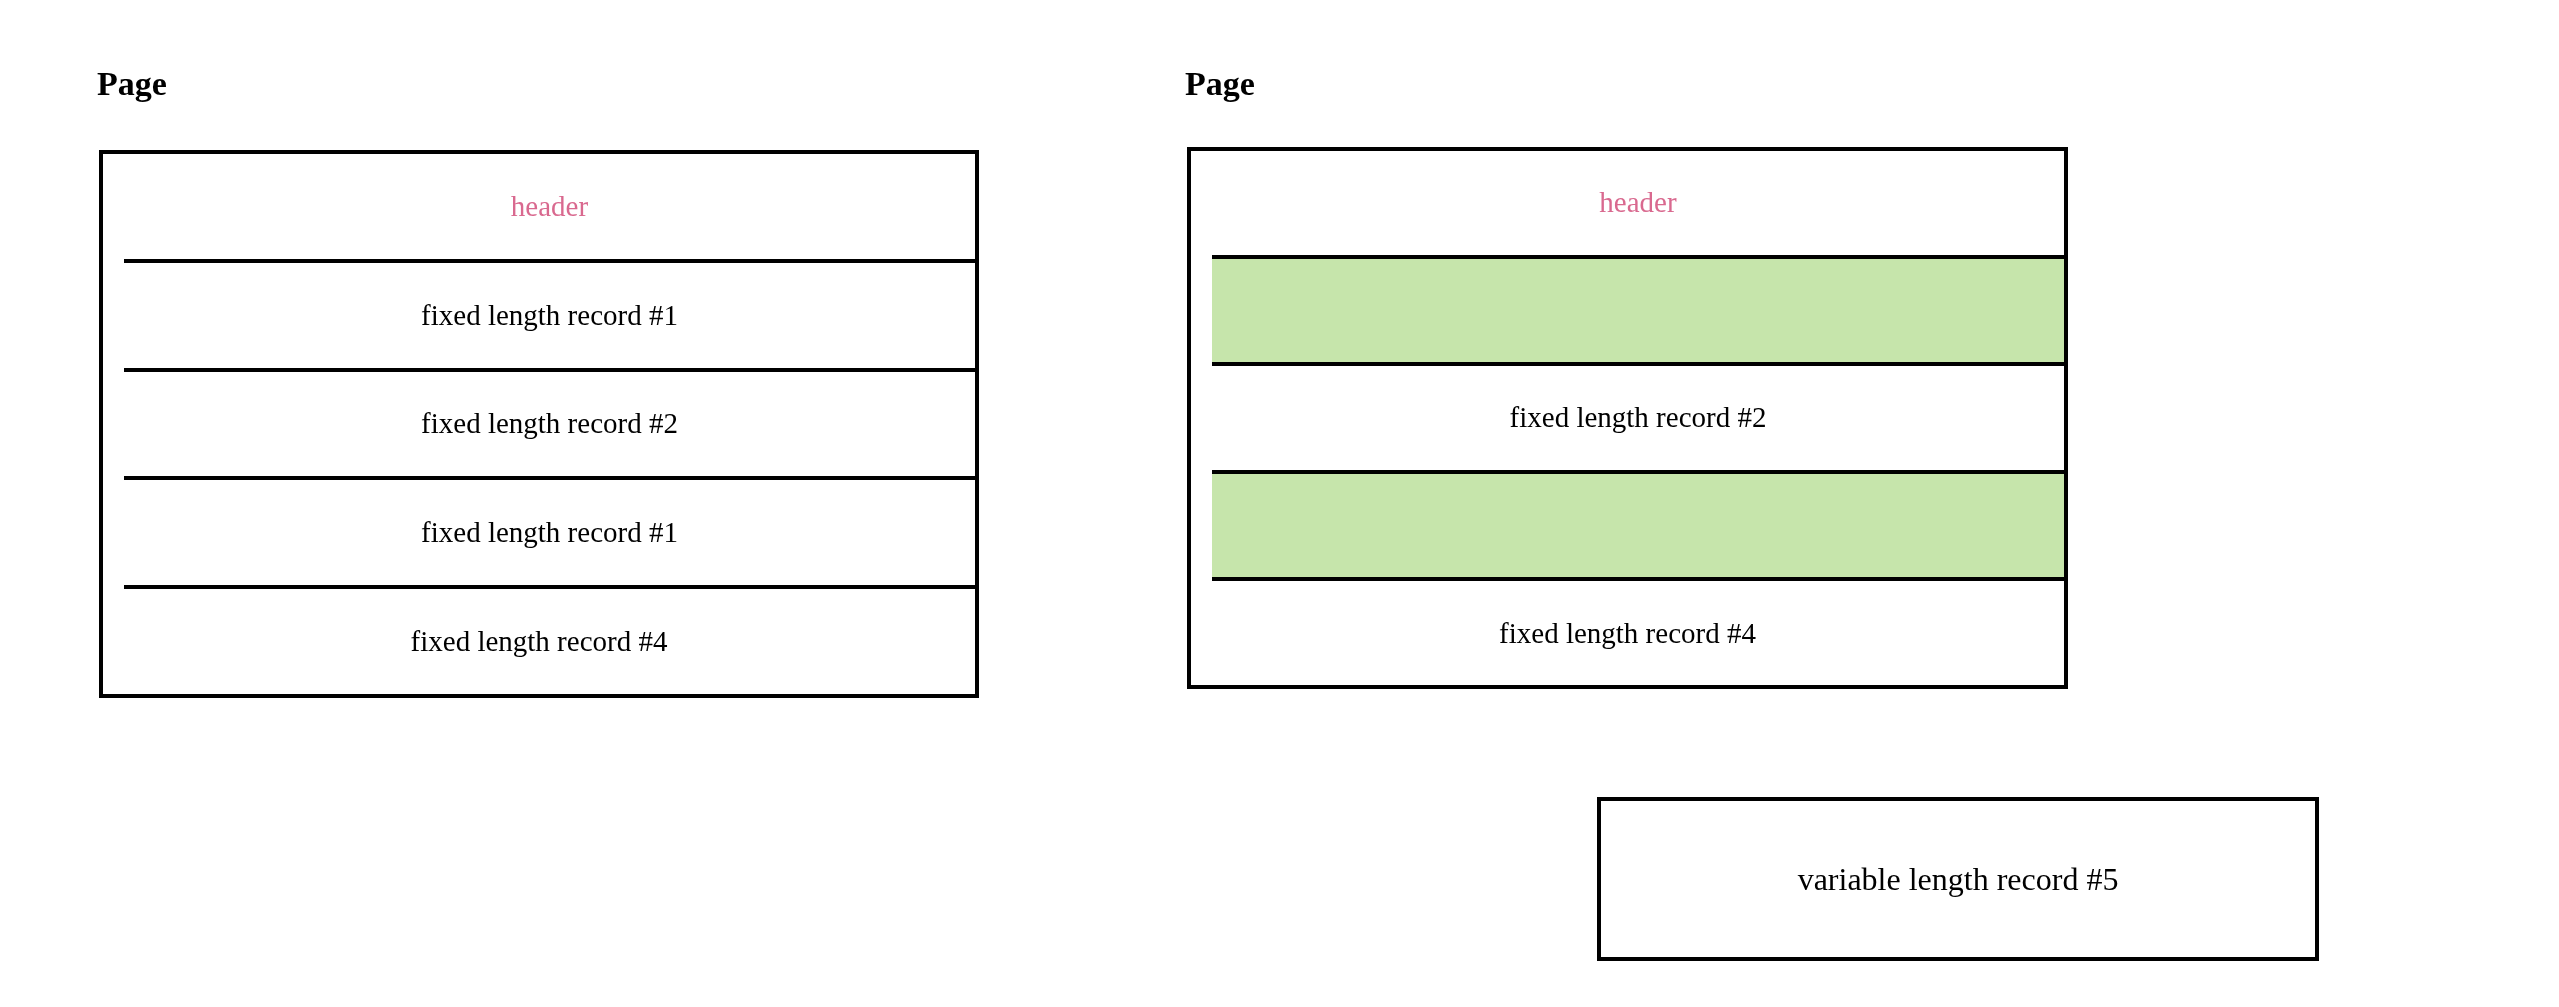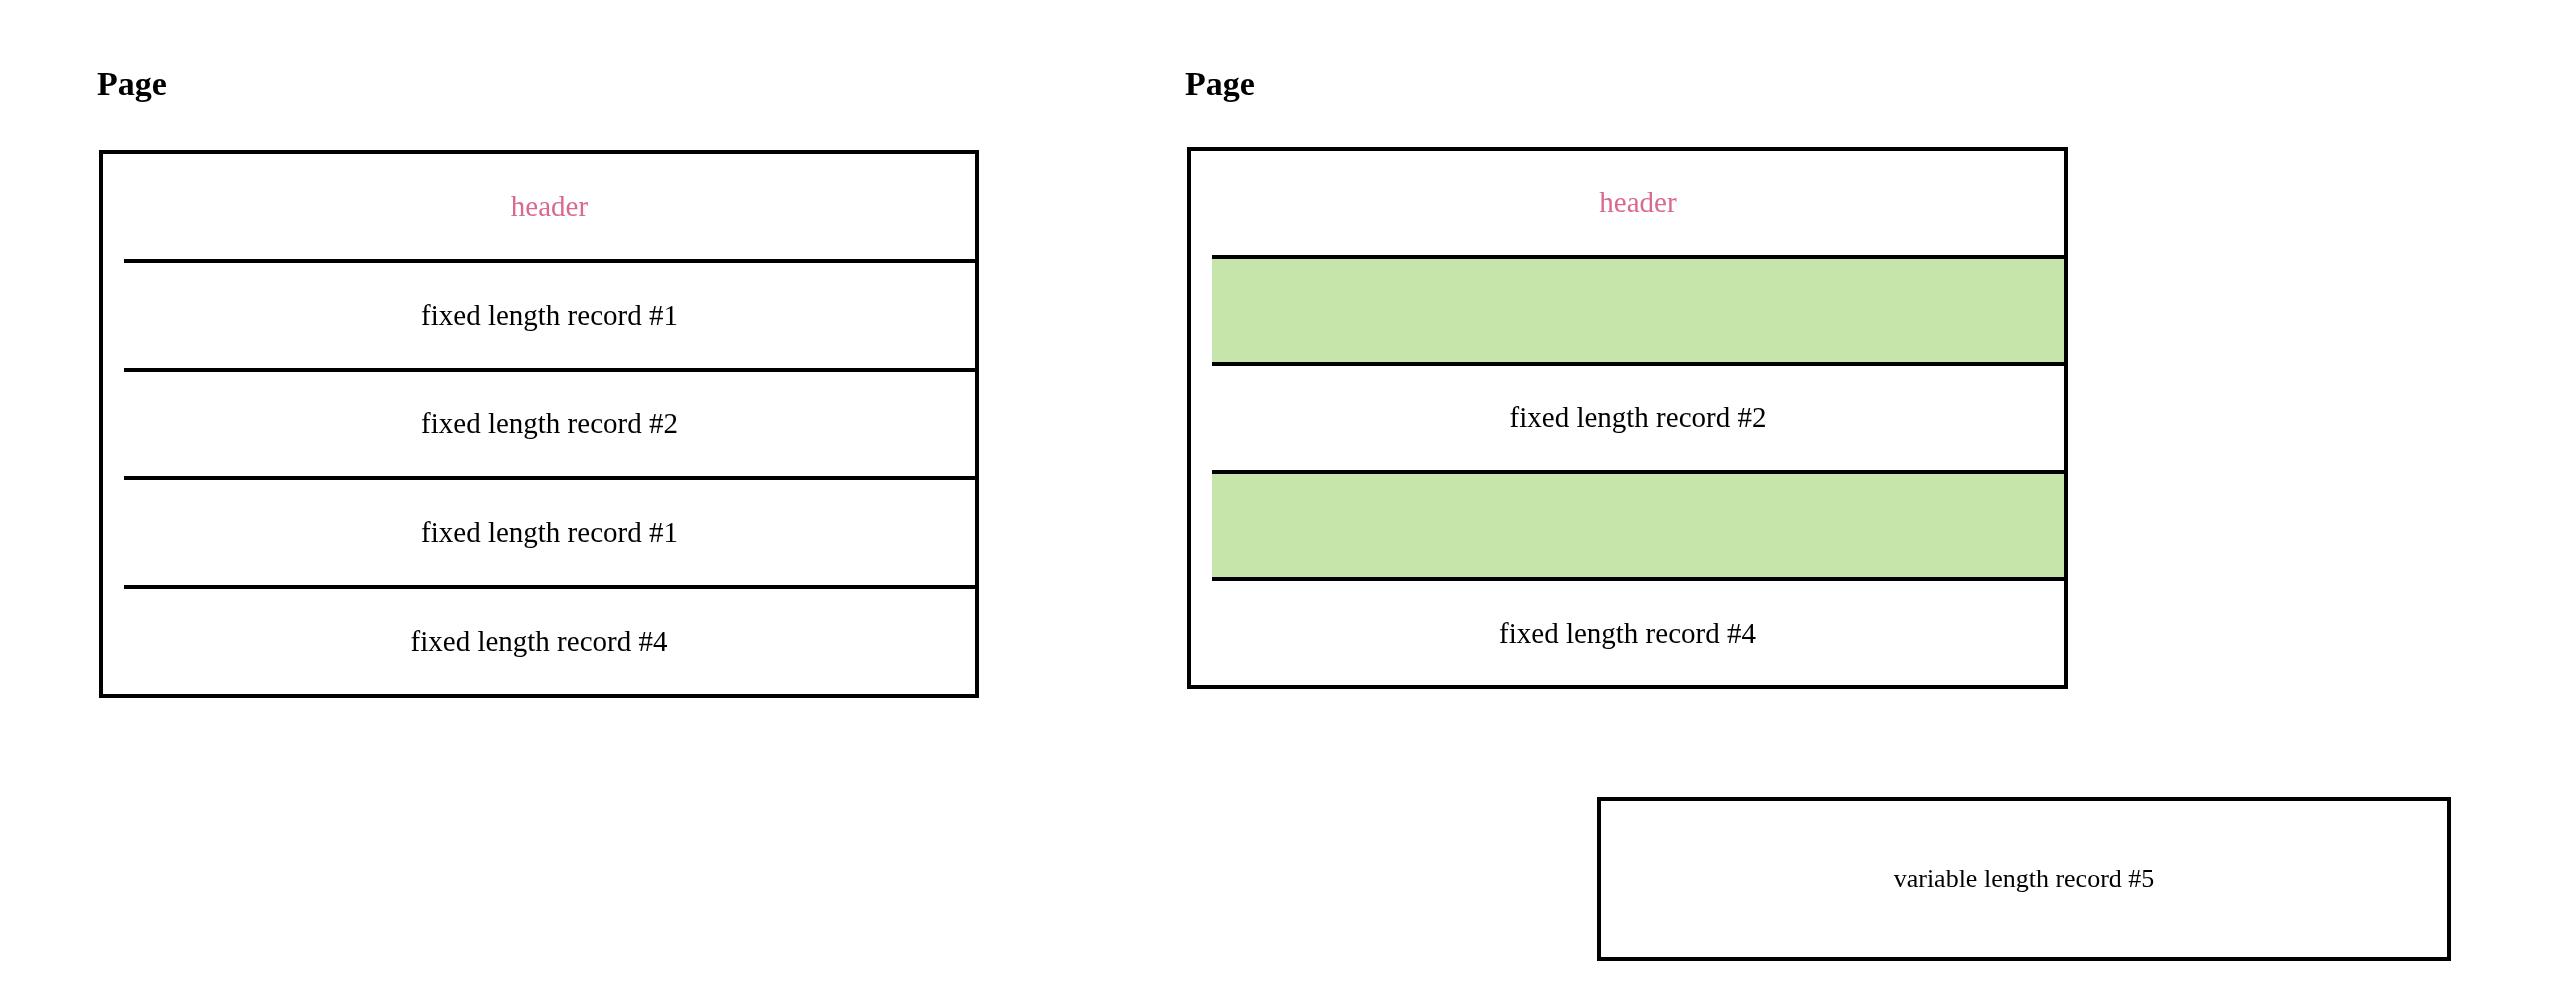--- a/index.html
+++ b/index.html
@@ -56,29 +56,29 @@
     color: var(--header-label, #d9698f);
   }
   .row-label {
     white-space: nowrap;
   }
 
   .detached-record {
     position: absolute;
     left: 1597px;
     top: 797px;
-    width: 854px;
+    width: 722px;
     height: 164px;
     box-sizing: border-box;
     border: 4px solid var(--border, #000000);
     background: #ffffff;
     display: flex;
     align-items: center;
     justify-content: center;
-    font-size: 26px;
+    font-size: 32px;
     color: var(--text, #000000);
     text-align: right;
   }
 </style>
 </head>
 <body>
 
 <div class="page-title" id="left-page-title">Page</div>
 
 <div class="page-table" id="left-page-table">

